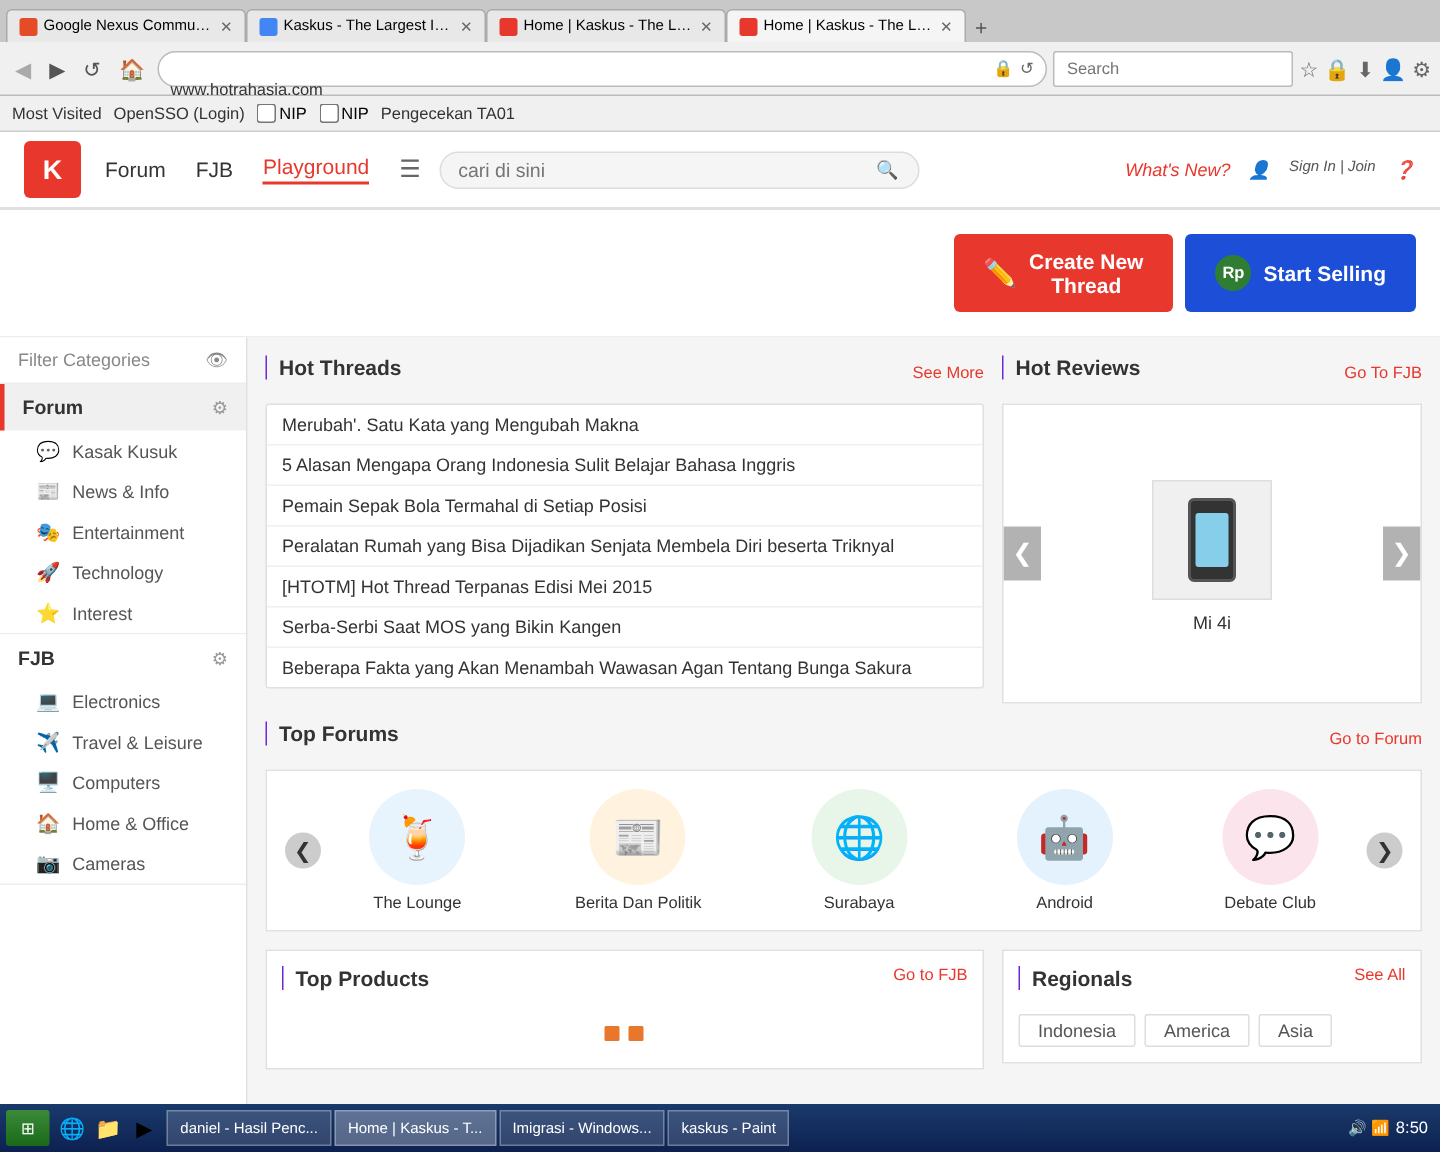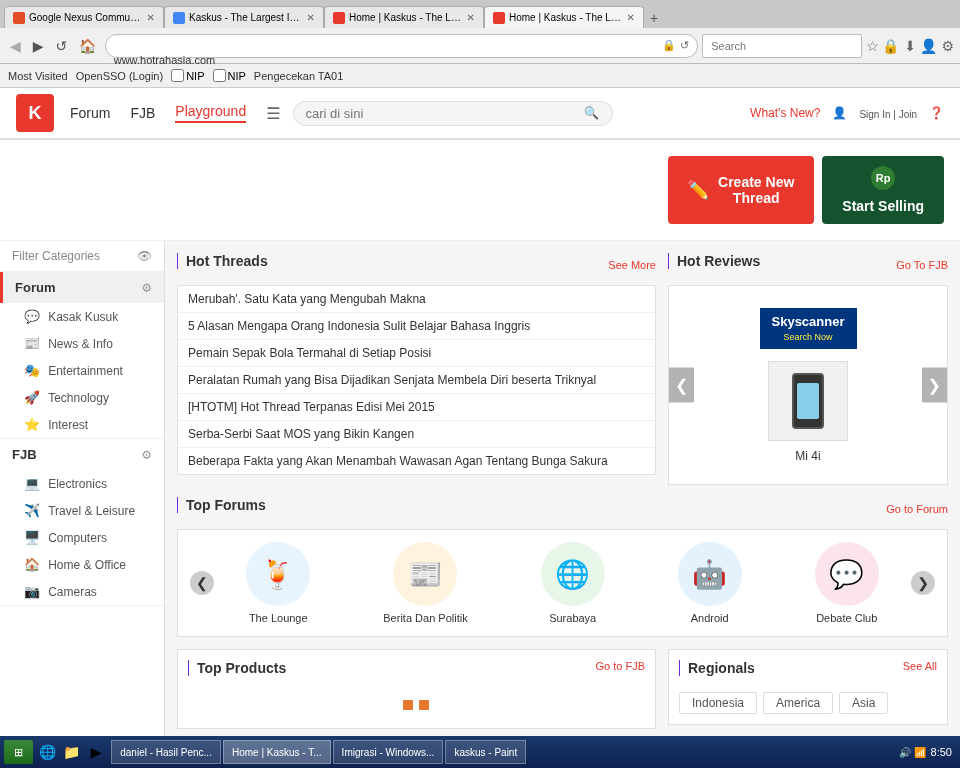--- a/index.html
+++ b/index.html
@@ -32,29 +32,29 @@
 
     
     .kaskus-header { background: white; border-bottom: 2px solid #e0e0e0; display: flex; align-items: center; padding: 0 16px; height: 52px; }
     .kaskus-logo { background: #e8372c; color: white; font-weight: bold; font-size: 18px; width: 38px; height: 38px; display: flex; align-items: center; justify-content: center; border-radius: 4px; margin-right: 16px; cursor: pointer; }
     .nav-link { color: #333; text-decoration: none; font-size: 14px; margin-right: 20px; cursor: pointer; }
     .nav-link.active { color: #e8372c; border-bottom: 2px solid #e8372c; padding-bottom: 2px; }
     .hamburger { color: #666; font-size: 16px; cursor: pointer; margin-right: 12px; }
     .search-header { flex: 1; display: flex; align-items: center; background: #f5f5f5; border: 1px solid #ddd; border-radius: 20px; padding: 4px 12px; max-width: 320px; }
     .search-header input { border: none; background: none; outline: none; font-size: 13px; flex: 1; }
     .search-icon { color: #999; cursor: pointer; }
-    .header-right { margin-left: auto; display: flex; align-items: flex-end; gap: 12px; }
+    .header-right { margin-left: auto; display: flex; align-items: flex-start; gap: 12px; font-style: italic; }
     .whats-new { color: #e8372c; font-size: 12px; cursor: pointer; }
     .sign-in-join { font-size: 10px; color: #555; cursor: pointer; }
     .help-icon { color: #999; cursor: pointer; }
 
     
     .hero-area { background: white; padding: 16px; display: flex; justify-content: flex-end; gap: 8px; border-bottom: 1px solid #eee; }
     .btn-create-thread { background: #e8372c; color: white; border: none; padding: 10px 20px; border-radius: 4px; cursor: pointer; display: flex; align-items: center; gap: 8px; font-size: 14px; font-weight: bold; }
-    .btn-start-selling { background: #14532d; color: white; border: none; padding: 10px 20px; border-radius: 4px; cursor: pointer; display: flex; align-items: center; gap: 8px; font-size: 14px; font-weight: bold; flex-direction: column; }
+    .btn-start-selling { background: #1d4ed8; color: white; border: none; padding: 10px 20px; border-radius: 4px; cursor: pointer; display: flex; align-items: center; gap: 8px; font-size: 14px; font-weight: bold; }
     .btn-icon { font-size: 18px; }
 
     
     .main-container { display: flex; background: #f5f5f5; }
 
     
     .sidebar { width: 165px; flex-shrink: 0; background: white; border-right: 1px solid #e0e0e0; }
     .filter-cat { display: flex; align-items: center; justify-content: space-between; padding: 8px 12px; color: #888; font-size: 12px; border-bottom: 1px solid #eee; }
     .sidebar-section { border-bottom: 1px solid #eee; }
     .sidebar-section-header { display: flex; align-items: center; justify-content: space-between; padding: 8px 12px; background: white; cursor: pointer; }
@@ -312,24 +312,20 @@
       </div>
 
       <div class="hot-reviews-col">
         <div class="section-header">
           <span class="section-title">Hot Reviews</span>
           <span class="go-to">Go To FJB</span>
         </div>
         <div class="reviews-box">
           <button class="carousel-btn left">❮</button>
           <div class="review-card">
-            <div style="background:#003580;padding:6px 12px;margin-bottom:8px;display:inline-block;">
-              <span style="color:white;font-size:13px;font-weight:bold;">Skyscanner</span>
-              <br><span style="color:#ffeb3b;font-size:9px;">Search Now</span>
-            </div>
             <div style="margin-top:4px;">
               <div class="review-image">
 
                 <div style="width:32px;height:56px;background:#333;border-radius:4px;border:2px solid #555;display:flex;flex-direction:column;align-items:center;justify-content:center;">
                   <div style="width:22px;height:36px;background:#87ceeb;border-radius:2px;"></div>
                 </div>
               </div>
               <div class="review-name">Mi 4i</div>
             </div>
           </div>

